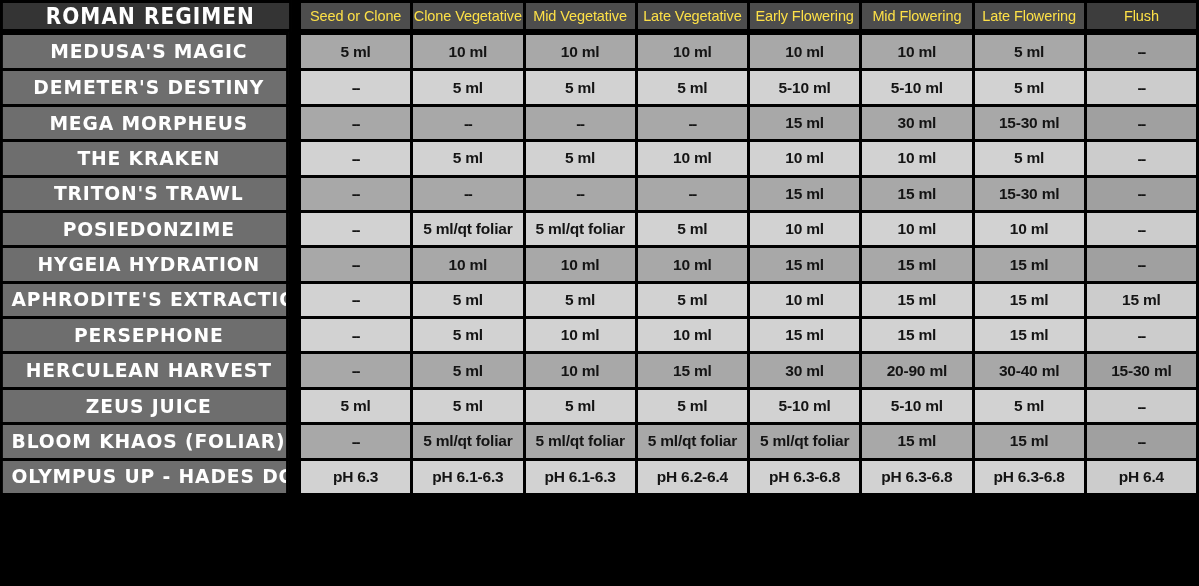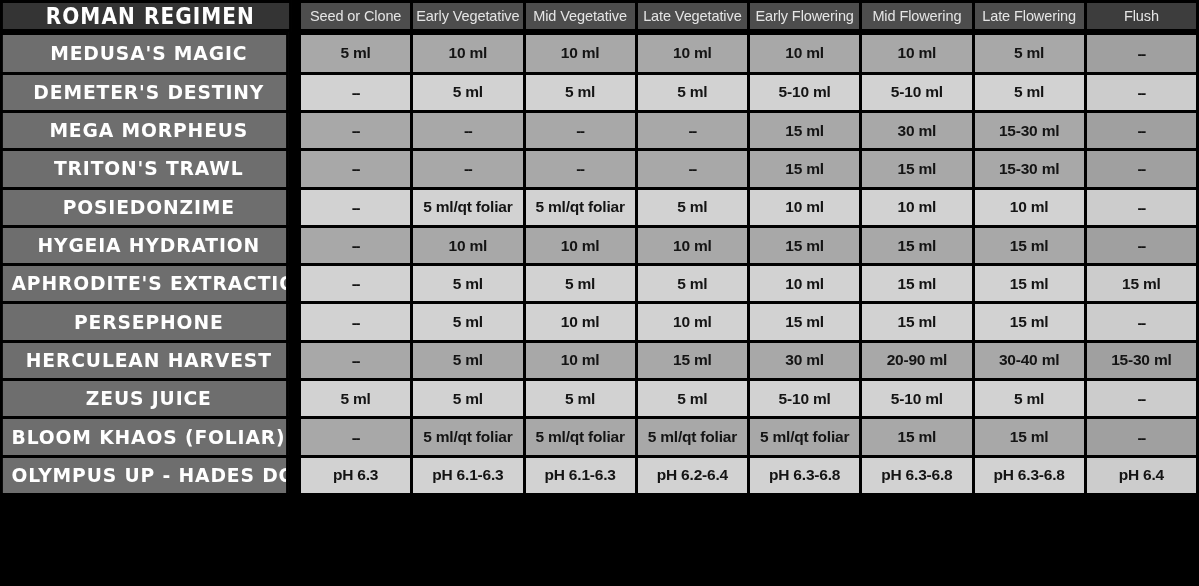--- a/index.html
+++ b/index.html
@@ -57,21 +57,21 @@
     font-size: 23px;
     font-weight: 700;
     letter-spacing: 1.1px;
     text-transform: uppercase;
     font-stretch: condensed;
     transform: scaleX(0.97);
     transform-origin: left center;
   }
   .hdr-stage {
     background: #4d4d4d;
-    color: #e5e5e5;
+    color: #fde047;
     font-size: 14.5px;
     font-weight: 400;
     letter-spacing: -0.1px;
   }
   .hdr-stage.flush {
     background: #3d3d3d;
   }
 
   
   .name-cell {
@@ -122,21 +122,21 @@
       <col class="col-stage">
     <col class="col-stage">
       <col class="col-stage">
       <col class="col-stage">
       <col class="col-stage">
   </colgroup>
   <thead>
     <tr>
       <th class="hdr-title">ROMAN REGIMEN</th>
       <th class="hdr-stage">Seed or Clone</th>
-      <th class="hdr-stage">Early Vegetative</th>
+      <th class="hdr-stage">Clone Vegetative</th>
       <th class="hdr-stage">Mid Vegetative</th>
       <th class="hdr-stage">Late Vegetative</th>
       <th class="hdr-stage">Early Flowering</th>
       <th class="hdr-stage">Mid Flowering</th>
       <th class="hdr-stage">Late Flowering</th>
       <th class="hdr-stage flush">Flush</th>
     </tr>
   </thead>
   <tbody id="table-body">
       <tr class="band-dark">
@@ -165,20 +165,31 @@
         <td class="name-cell">MEGA MORPHEUS</td>
         <td class="val-cell dash">--</td>
         <td class="val-cell dash">--</td>
         <td class="val-cell dash">--</td>
         <td class="val-cell dash">--</td>
         <td class="val-cell">15 ml</td>
         <td class="val-cell">30 ml</td>
         <td class="val-cell">15-30 ml</td>
         <td class="val-cell flush dash">--</td>
       </tr>
+      <tr class="band-light">
+        <td class="name-cell">THE KRAKEN</td>
+        <td class="val-cell dash">--</td>
+        <td class="val-cell">5 ml</td>
+        <td class="val-cell">5 ml</td>
+        <td class="val-cell">10 ml</td>
+        <td class="val-cell">10 ml</td>
+        <td class="val-cell">10 ml</td>
+        <td class="val-cell">5 ml</td>
+        <td class="val-cell flush dash">--</td>
+      </tr>
       <tr class="band-dark">
         <td class="name-cell">TRITON'S TRAWL</td>
         <td class="val-cell dash">--</td>
         <td class="val-cell dash">--</td>
         <td class="val-cell dash">--</td>
         <td class="val-cell dash">--</td>
         <td class="val-cell">15 ml</td>
         <td class="val-cell">15 ml</td>
         <td class="val-cell">15-30 ml</td>
         <td class="val-cell flush dash">--</td>

